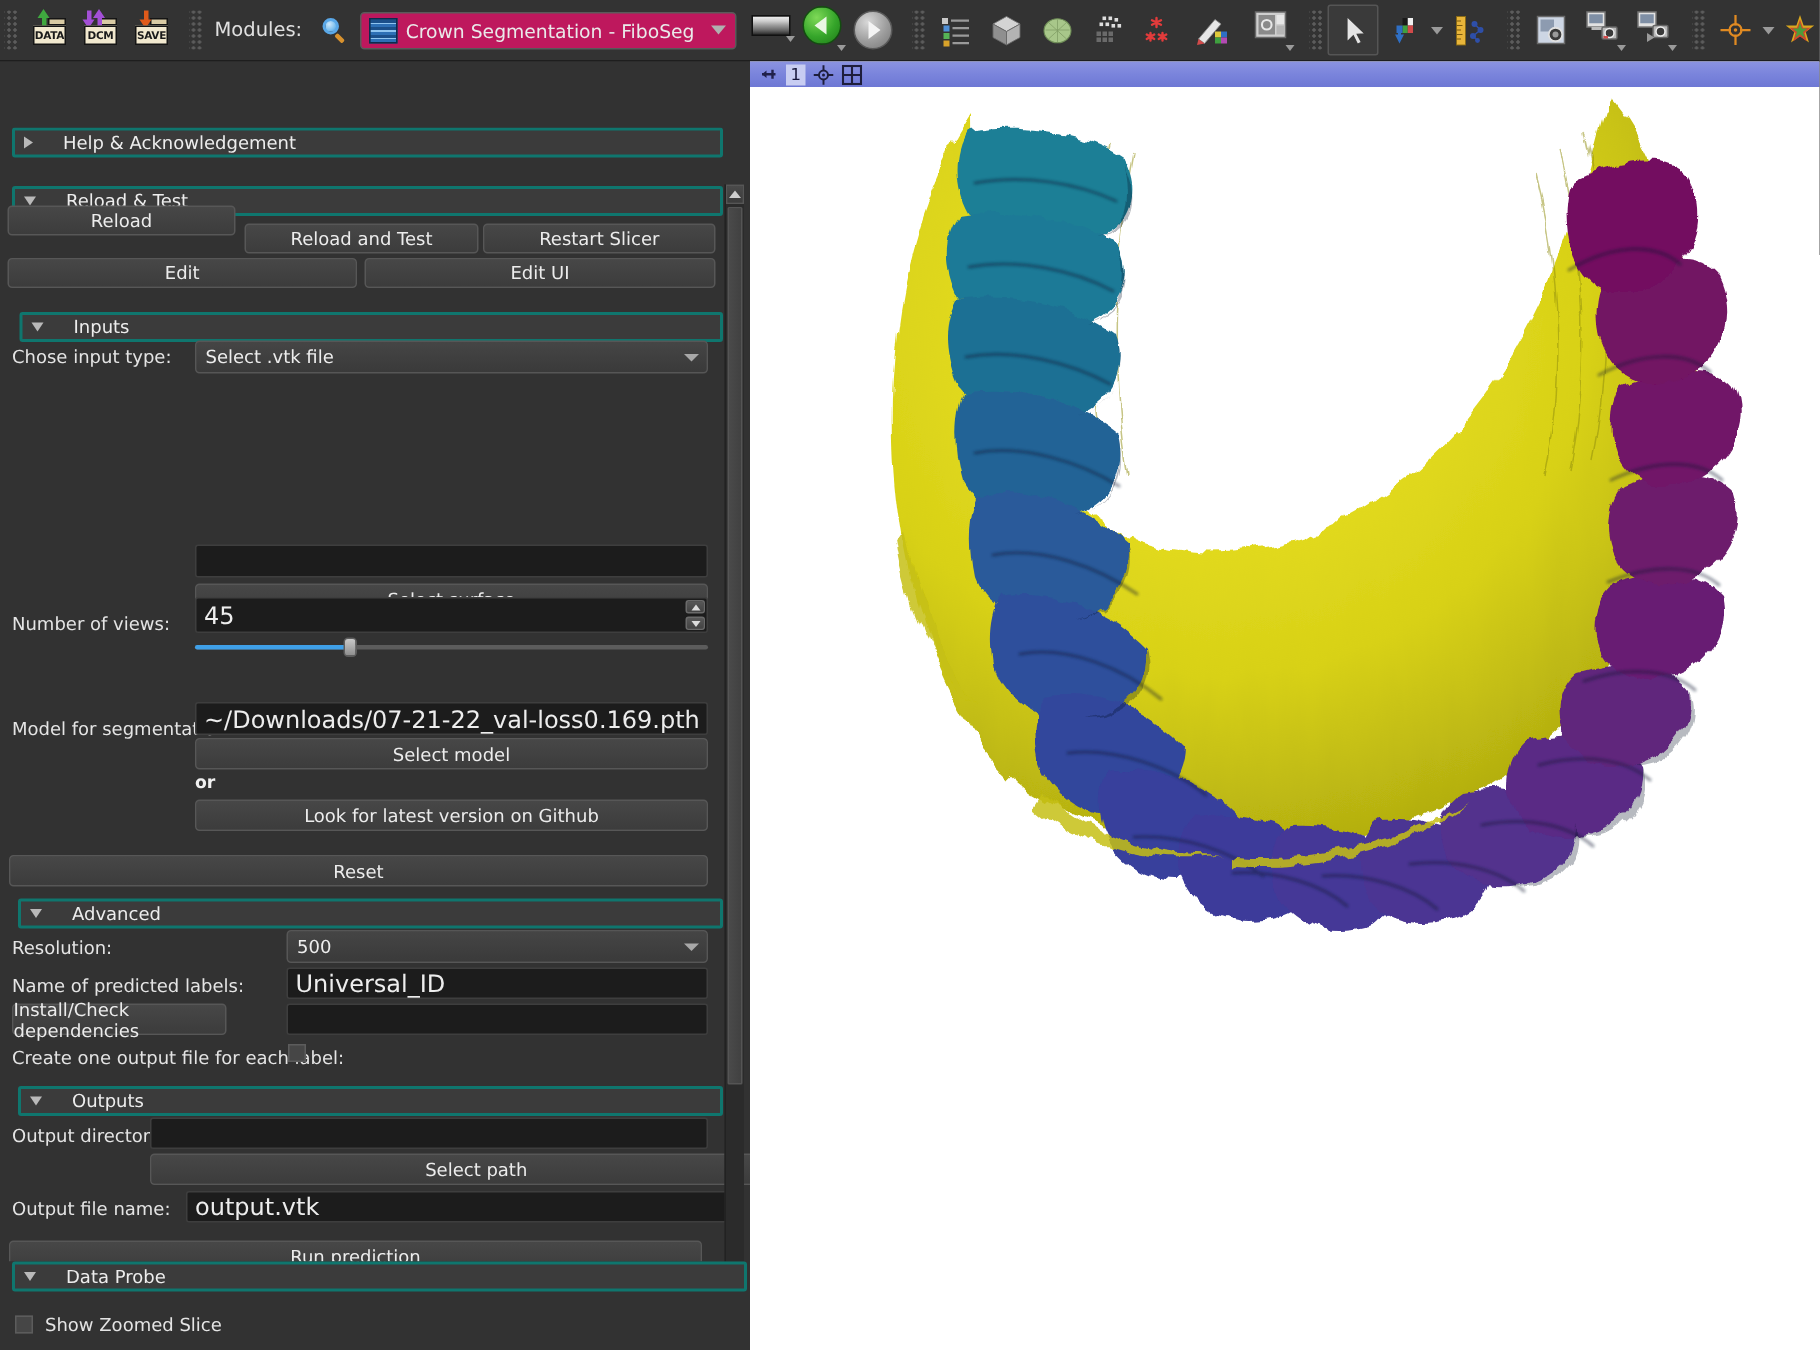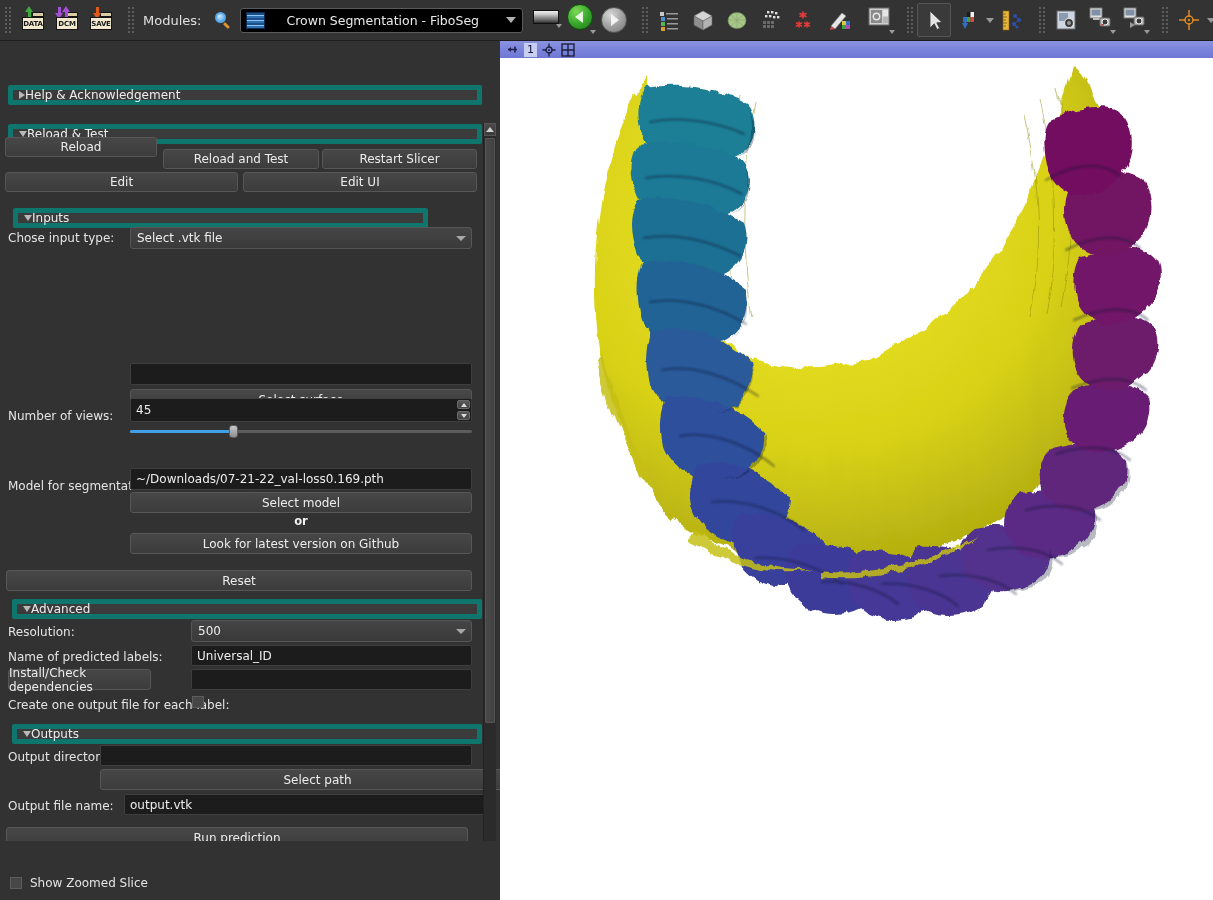--- a/index.html
+++ b/index.html
@@ -71,23 +71,23 @@
   .ficon .stem { position: absolute; width: 3px; }
 
   
   .modicon {
     width: 17px; height: 15px; flex: none; border: 1px solid #0d2b4d;
     background:
       repeating-linear-gradient(0deg, #2d6fb5 0px, #2d6fb5 2px, #8fc4f0 2px, #8fc4f0 3px, #1b4f8a 3px, #1b4f8a 5px),
       #23527f;
   }
   .mod-combo {
-    display: flex; align-items: center; gap: 21px;
+    display: flex; align-items: center; gap: 5px;
     height: 25px; padding: 0 4px 0 5px; box-sizing: border-box;
-    background: #000000; border: 1px solid #5a5a5a; border-radius: 3px;
+    background: #be185d; border: 1px solid #5a5a5a; border-radius: 3px;
     flex: none;
   }
   .mod-combo .txt { font-size: 12.5px; color: #eaeaea; white-space: nowrap; }
   .mod-combo .cv {
     width: 0; height: 0; margin-left: 6px; margin-right: 2px;
     border-left: 5px solid transparent; border-right: 5px solid transparent;
     border-top: 6px solid #b0b0b0;
   }
 
   
@@ -157,22 +157,22 @@
   .panelscroll {
     position: absolute; left: 0; top: 44px;
     width: 500px; height: 756px;
     overflow: hidden;
   }
   .pcontent { position: relative; width: 482px; }
 
   .collapsible {
     height: 20px; margin: 0 4px 0 4px;
     background: #3b3b3b;
-    border: 5px solid #0f766e; border-radius: 2px;
-    display: flex; align-items: center; gap: 0;
+    border: 2px solid #0f766e; border-radius: 2px;
+    display: flex; align-items: center; gap: 20px;
     padding-left: 6px; box-sizing: border-box;
     font-size: 12px; color: #ededed;
   }
   .arrow-r {
     width: 0; height: 0; flex: none;
     border-top: 4px solid transparent; border-bottom: 4px solid transparent;
     border-left: 6px solid #b9b9b9;
   }
   .arrow-d {
     width: 0; height: 0; flex: none;
@@ -188,21 +188,21 @@
     box-sizing: border-box; height: 20px;
     font-family: "DejaVu Sans", "Liberation Sans", sans-serif;
   }
   .lbl {
     font-size: 12px; color: #e4e4e4;
     font-family: "DejaVu Sans", "Liberation Sans", sans-serif;
     white-space: nowrap;
   }
   .field {
     background: #1c1c1c; border: 1px solid #3e3e3e; border-radius: 2px;
-    color: #ededed; font-size: 12px; box-sizing: border-box;
+    color: #ededed; font-size: 16px; box-sizing: border-box;
     display: flex; align-items: center; padding-left: 5px; height: 20px;
     font-family: "DejaVu Sans", "Liberation Sans", sans-serif;
   }
   .combo {
     background: linear-gradient(180deg,#454545 0%,#3a3a3a 100%);
     border: 1px solid #565656; border-radius: 3px;
     color: #ededed; font-size: 12px; box-sizing: border-box;
     display: flex; align-items: center; height: 22px; padding: 0 5px 0 6px;
   }
   .combo .cv {
@@ -242,21 +242,21 @@
   }
   .slider-handle {
     position: absolute; top: 1px; width: 9px; height: 13px;
     background: linear-gradient(180deg,#c9c9c9,#8e8e8e);
     border: 1px solid #5d5d5d; border-radius: 3px; box-sizing: border-box;
   }
   .checkbox {
     width: 12px; height: 12px; background: #464646;
     border: 1px solid #5c5c5c; box-sizing: border-box;
   }
-  .or-text { font-size: 11.5px; font-weight: bold; color: #f0f0f0; text-align: center; }
+  .or-text { font-size: 11.5px; font-weight: bold; color: #f0f0f0; text-align: left; }
 
   
   .pscroll {
     position: absolute; left: 483px; top: 82px;
     width: 12px; height: 758px;
     background: #2b2b2b; border-left: 1px solid #222;
   }
   .sb-arrow {
     position: absolute; left: 0; width: 12px; height: 13px;
     background: linear-gradient(180deg,#4a4a4a,#3b3b3b);
@@ -570,21 +570,21 @@
           <span>Reload &amp; Test</span>
         </div>
 
         <div class="btn" style="position:absolute;left:5px;top:52px;width:152px;">Reload</div>
         <div class="btn" style="position:absolute;left:163px;top:64px;width:156px;">Reload and Test</div>
         <div class="btn" style="position:absolute;left:322px;top:64px;width:155px;">Restart Slicer</div>
 
         <div class="btn" style="position:absolute;left:5px;top:87px;width:233px;">Edit</div>
         <div class="btn" style="position:absolute;left:243px;top:87px;width:234px;">Edit UI</div>
 
-        <div class="collapsible" style="position:absolute;left:9px;top:123px;width:415px;">
+        <div class="collapsible" style="position:absolute;left:9px;top:123px;width:469px;">
           <span class="arrow-d"></span>
           <span>Inputs</span>
         </div>
 
         <div class="lbl" style="position:absolute;left:8px;top:146px;">Chose input type:</div>
         <div class="combo" style="position:absolute;left:130px;top:142px;width:342px;">
           <span>Select .vtk file</span>
           <span class="cv"></span>
         </div>
 
@@ -658,20 +658,24 @@
       <div class="sb-arrow" style="top:0;">
         <span style="width:0;height:0;border-left:4px solid transparent;border-right:4px solid transparent;border-bottom:5px solid #cfcfcf;"></span>
       </div>
       <div class="sb-thumb" style="top:15px;height:585px;"></div>
       <div class="sb-arrow" style="top:745px;">
         <span style="width:0;height:0;border-left:4px solid transparent;border-right:4px solid transparent;border-top:5px solid #cfcfcf;"></span>
       </div>
     </div>
 
     <div class="dataprobe-wrap">
+      <div class="collapsible" style="position:absolute;left:4px;top:0px;width:490px;">
+        <span class="arrow-d"></span>
+        <span>Data Probe</span>
+      </div>
       <div style="position:absolute;left:10px;top:35px;display:flex;align-items:center;gap:8px;">
         <span class="checkbox"></span>
         <span class="lbl">Show Zoomed Slice</span>
       </div>
     </div>
   </div>
 
   <div class="viewarea">
 
     <div class="viewbar">

